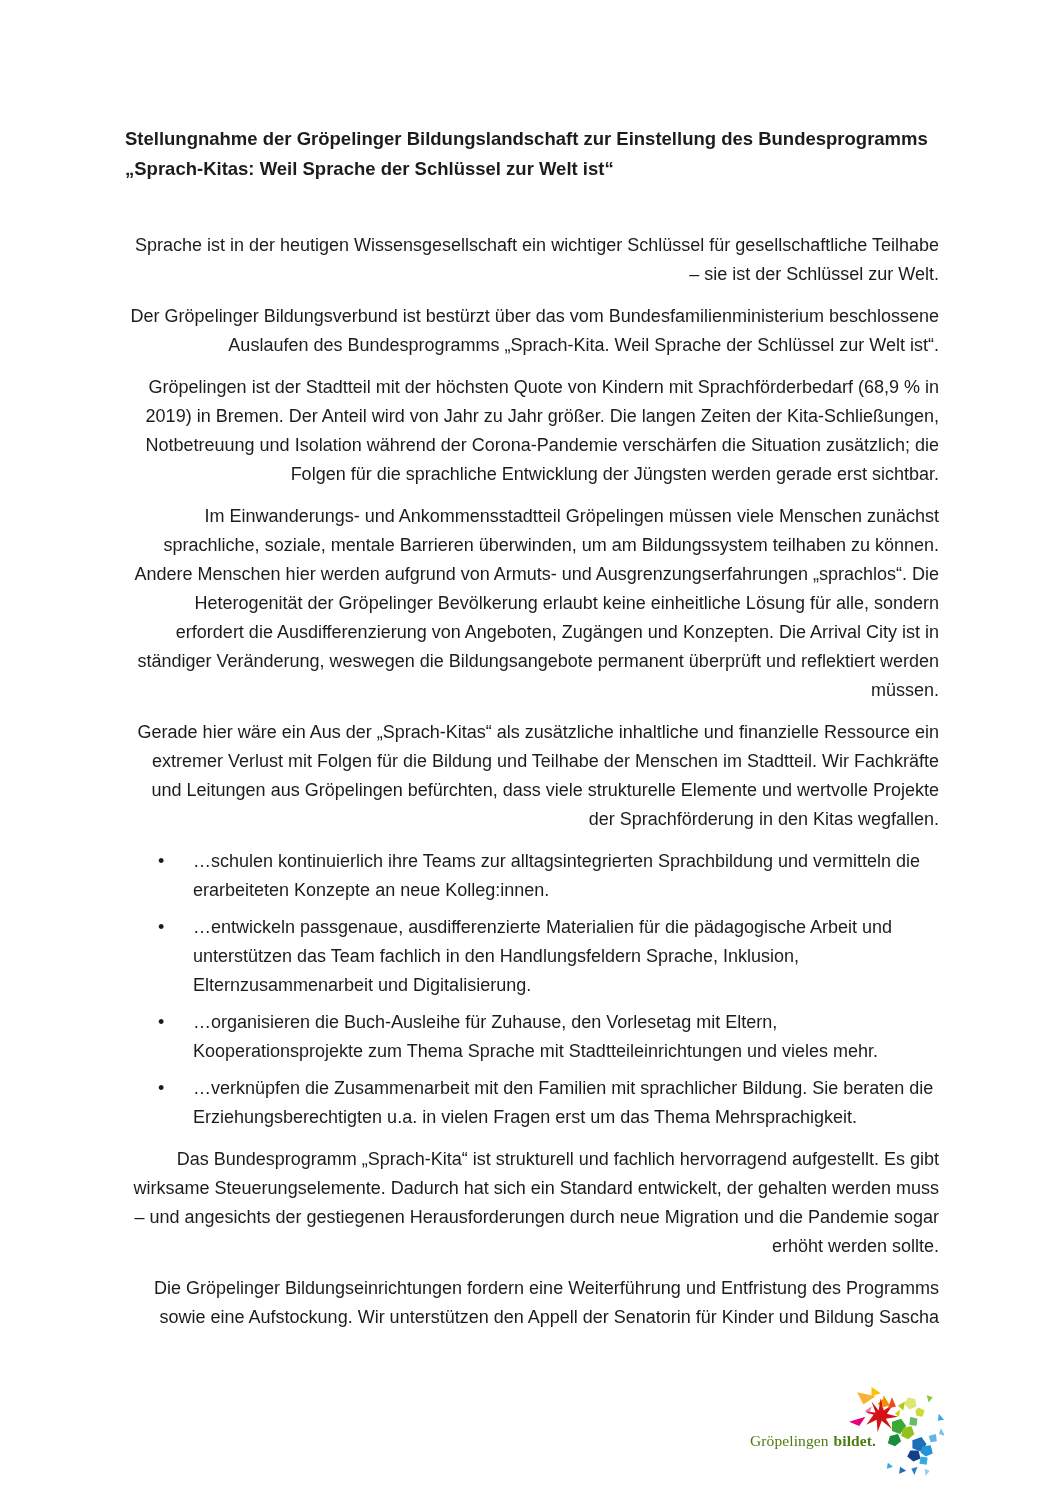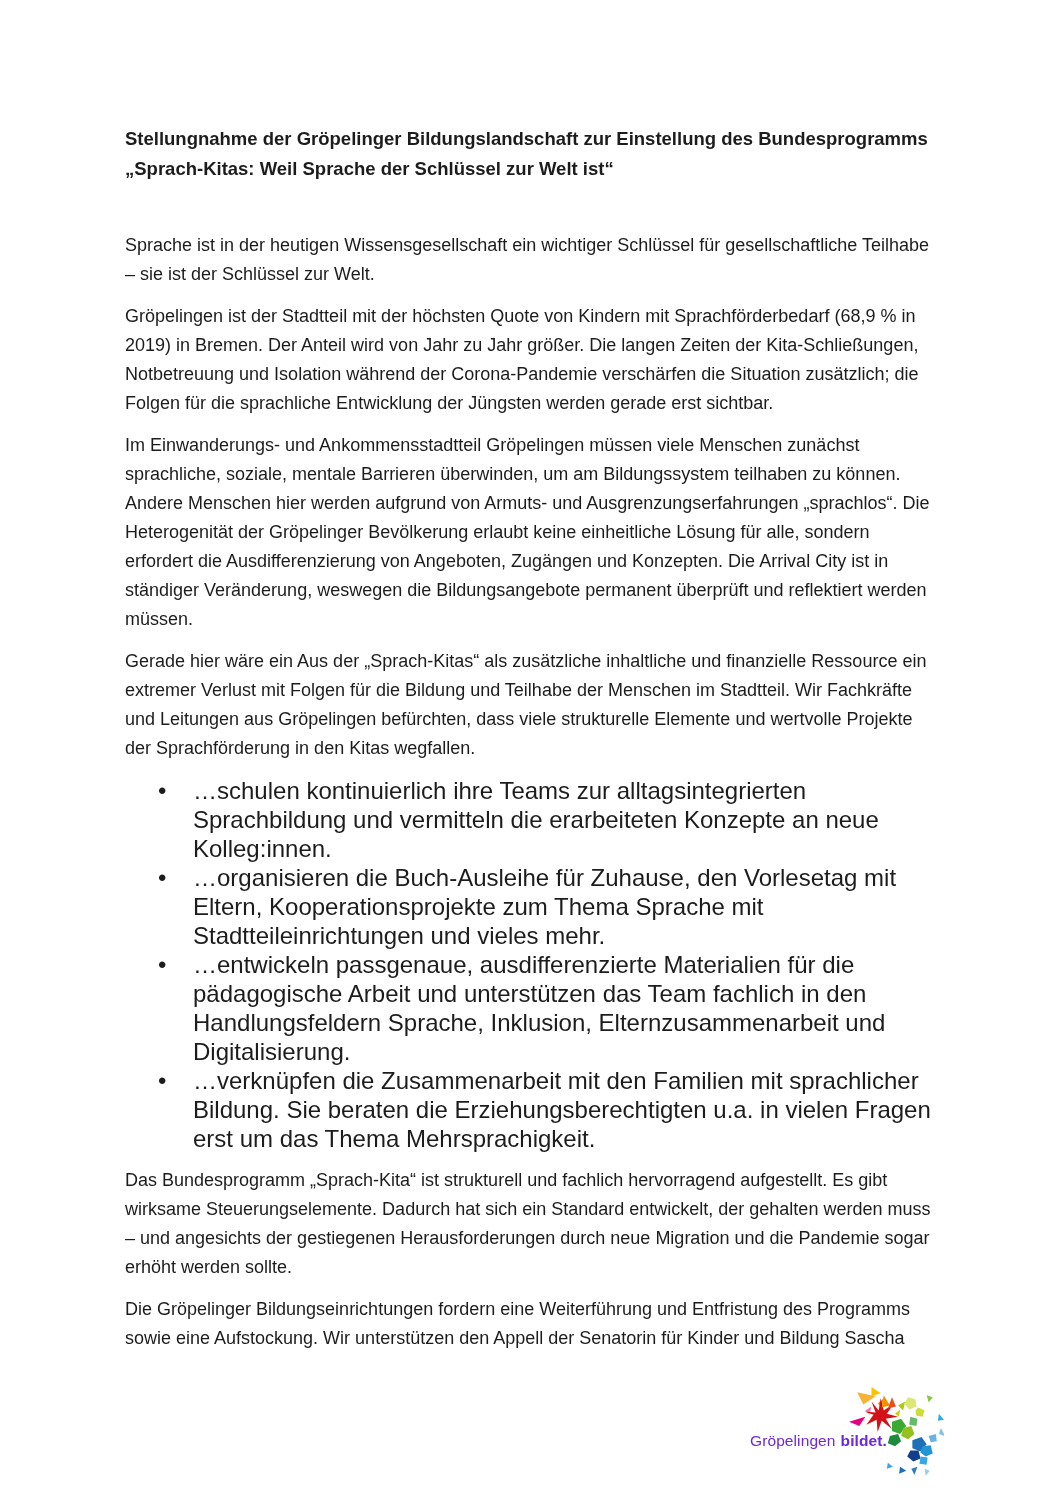--- a/index.html
+++ b/index.html
@@ -23,26 +23,28 @@
     font-size: 18.5px;
     font-weight: 700;
     line-height: 30px;
     margin: 0 0 47px 0;
   }
   .doc-par {
     font-size: 18px;
     font-weight: 400;
     line-height: 29px;
     margin: 0 0 13px 0;
+    text-align: right;
   }
   .bullet-list { margin: 0 0 13px 0; }
   .bullet-row {
     display: flex;
-    font-size: 24px;
+    font-size: 18px;
     line-height: 29px;
+    margin-top: 8px;
   }
   .bullet-marker {
     flex: none;
     width: 35px;
     padding-left: 33px;
     box-sizing: content-box;
   }
   .bullet-marker::before { content: "•"; }
   .bullet-text { flex: 1; }
   .logo {
@@ -57,52 +59,54 @@
     right: 6px;
     top: 0;
     width: 97px;
     height: 97px;
   }
   .logo-wordmark {
     position: absolute;
     left: 0;
     top: 49px;
     font-size: 15.5px;
-    color: #6d28d9;
+    color: #4d7c0f;
     white-space: nowrap;
     letter-spacing: 0.1px;
+    font-family: Liberation Serif, serif;
   }
   .logo-wordmark .reg { font-weight: 400; margin-right: 5px; }
   .logo-wordmark .bold { font-weight: 700; }
 </style>
 </head>
 <body>
 
 <div class="page">
   <div class="content">
 
     <h1 class="doc-heading">Stellungnahme der Gröpelinger Bildungslandschaft zur Einstellung des Bundesprogramms „Sprach-Kitas: Weil Sprache der Schlüssel zur Welt ist“</h1>
 
     <p class="doc-par">Sprache ist in der heutigen Wissensgesellschaft ein wichtiger Schlüssel für gesellschaftliche Teilhabe – sie ist der Schlüssel zur Welt.</p>
+    <p class="doc-par">Der Gröpelinger Bildungsverbund ist bestürzt über das vom Bundesfamilienministerium beschlossene Auslaufen des Bundesprogramms „Sprach-Kita. Weil Sprache der Schlüssel zur Welt ist“.</p>
     <p class="doc-par">Gröpelingen ist der Stadtteil mit der höchsten Quote von Kindern mit Sprachförderbedarf (68,9 % in 2019) in Bremen. Der Anteil wird von Jahr zu Jahr größer. Die langen Zeiten der Kita-Schließungen, Notbetreuung und Isolation während der Corona-Pandemie verschärfen die Situation zusätzlich; die Folgen für die sprachliche Entwicklung der Jüngsten werden gerade erst sichtbar.</p>
     <p class="doc-par">Im Einwanderungs- und Ankommensstadtteil Gröpelingen müssen viele Menschen zunächst sprachliche, soziale, mentale Barrieren überwinden, um am Bildungssystem teilhaben zu können. Andere Menschen hier werden aufgrund von Armuts- und Ausgrenzungserfahrungen „sprachlos“. Die Heterogenität der Gröpelinger Bevölkerung erlaubt keine einheitliche Lösung für alle, sondern erfordert die Ausdifferenzierung von Angeboten, Zugängen und Konzepten. Die Arrival City ist in ständiger Veränderung, weswegen die Bildungsangebote permanent überprüft und reflektiert werden müssen.</p>
     <p class="doc-par">Gerade hier wäre ein Aus der „Sprach-Kitas“ als zusätzliche inhaltliche und finanzielle Ressource ein extremer Verlust mit Folgen für die Bildung und Teilhabe der Menschen im Stadtteil. Wir Fachkräfte und Leitungen aus Gröpelingen befürchten, dass viele strukturelle Elemente und wertvolle Projekte der Sprachförderung in den Kitas wegfallen.</p>
 
     <div class="bullet-list">
       <div class="bullet-row">
         <span class="bullet-marker"></span>
         <span class="bullet-text">…schulen kontinuierlich ihre Teams zur alltagsintegrierten Sprachbildung und vermitteln die erarbeiteten Konzepte an neue Kolleg:innen.</span>
       </div>
       <div class="bullet-row">
         <span class="bullet-marker"></span>
-        <span class="bullet-text">…organisieren die Buch-Ausleihe für Zuhause, den Vorlesetag mit Eltern, Kooperationsprojekte zum Thema Sprache mit Stadtteileinrichtungen und vieles mehr.</span>
+        <span class="bullet-text">…entwickeln passgenaue, ausdifferenzierte Materialien für die pädagogische Arbeit und unterstützen das Team fachlich in den Handlungsfeldern Sprache, Inklusion, Elternzusammenarbeit und Digitalisierung.</span>
       </div>
       <div class="bullet-row">
         <span class="bullet-marker"></span>
-        <span class="bullet-text">…entwickeln passgenaue, ausdifferenzierte Materialien für die pädagogische Arbeit und unterstützen das Team fachlich in den Handlungsfeldern Sprache, Inklusion, Elternzusammenarbeit und Digitalisierung.</span>
+        <span class="bullet-text">…organisieren die Buch-Ausleihe für Zuhause, den Vorlesetag mit Eltern, Kooperationsprojekte zum Thema Sprache mit Stadtteileinrichtungen und vieles mehr.</span>
       </div>
       <div class="bullet-row">
         <span class="bullet-marker"></span>
         <span class="bullet-text">…verknüpfen die Zusammenarbeit mit den Familien mit sprachlicher Bildung. Sie beraten die Erziehungsberechtigten u.a. in vielen Fragen erst um das Thema Mehrsprachigkeit.</span>
       </div>
     </div>
 
     <p class="doc-par">Das Bundesprogramm „Sprach-Kita“ ist strukturell und fachlich hervorragend aufgestellt. Es gibt wirksame Steuerungselemente. Dadurch hat sich ein Standard entwickelt, der gehalten werden muss – und angesichts der gestiegenen Herausforderungen durch neue Migration und die Pandemie sogar erhöht werden sollte.</p>
     <p class="doc-par">Die Gröpelinger Bildungseinrichtungen fordern eine Weiterführung und Entfristung des Programms sowie eine Aufstockung. Wir unterstützen den Appell der Senatorin für Kinder und Bildung Sascha</p>
 

